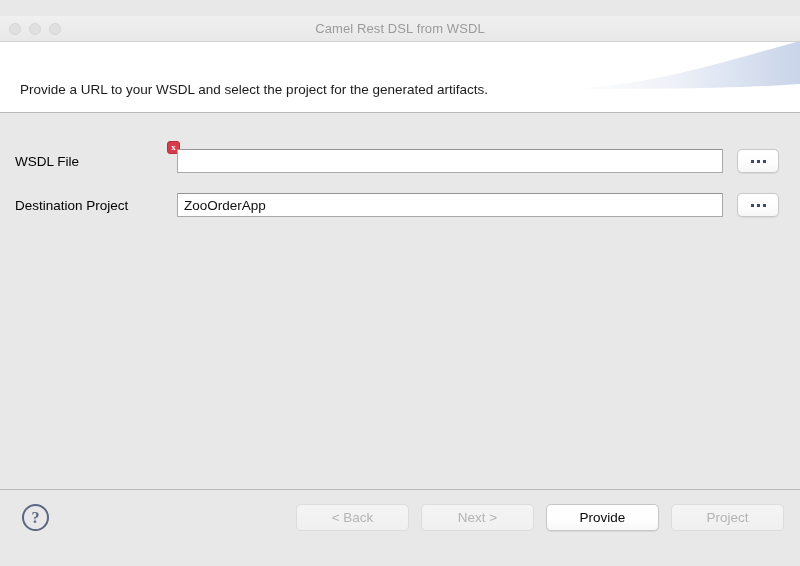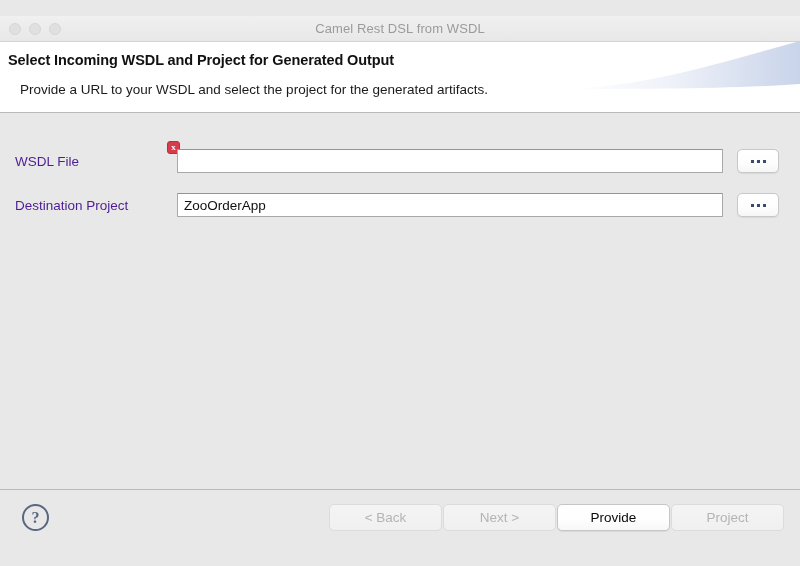--- a/index.html
+++ b/index.html
@@ -109,21 +109,21 @@
     display: flex;
     align-items: center;
   }
   .form-row.row-wsdl { top: 36px; }
   .form-row.row-project { top: 80px; text-decoration: underline; }
 
   .field-label {
     position: absolute;
     left: 15px;
     font-size: 13.5px;
-    color: #4c1d95;
+    color: #000000;
     white-space: nowrap;
   }
   .error-badge {
     position: absolute;
     left: 167px;
     top: -8px;
     width: 13px;
     height: 13px;
     border-radius: 3px;
     background: #d63c4a;
@@ -198,21 +198,21 @@
     text-align: center;
     font-family: "Liberation Serif", serif;
     cursor: default;
     background: transparent;
   }
   .btn-row {
     position: absolute;
     right: 16px;
     top: 14px;
     display: flex;
-    gap: 1px;
+    gap: 12px;
   }
   .dlg-button {
     width: 113px;
     height: 27px;
     box-sizing: border-box;
     border-radius: 5px;
     font-family: "Liberation Sans", sans-serif;
     font-size: 13.5px;
     text-align: center;
     line-height: 25px;
@@ -249,21 +249,20 @@
     <svg class="swoosh" viewBox="0 0 230 48" preserveAspectRatio="none">
       <defs>
         <linearGradient id="swooshGrad" x1="0" y1="0" x2="1" y2="0">
           <stop offset="0%" stop-color="#ffffff"></stop>
           <stop offset="45%" stop-color="#eef1f8"></stop>
           <stop offset="100%" stop-color="#c9d4ea"></stop>
         </linearGradient>
       </defs>
       <path d="M0,47 C70,47 150,22 230,0 L230,43 C160,48 70,48 0,48 Z" fill="url(#swooshGrad)"></path>
     </svg>
-    <div class="header-title">Select Incoming WSDL and Project for Generated Output</div>
     <div class="header-subtitle">Provide a URL to your WSDL and select the project for the generated artifacts.</div>
   </div>
 
   <div class="content">
 
     <div class="form-row row-wsdl">
       <span class="field-label">WSDL File</span>
       <span class="error-badge">x</span>
       <input class="text-input" type="text" value="" style="">
       <div class="browse-button">

